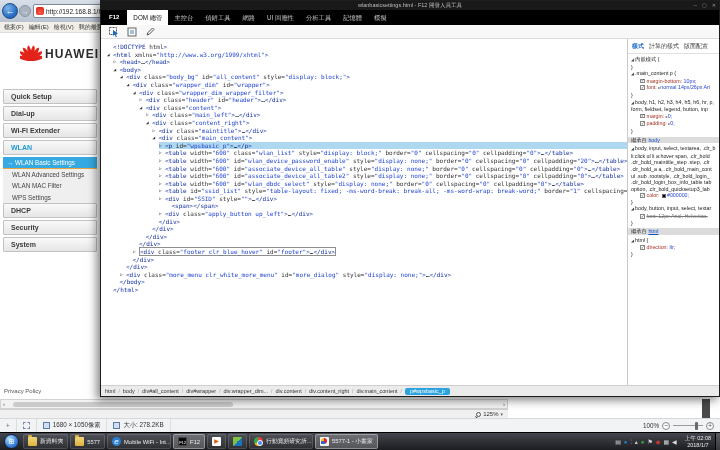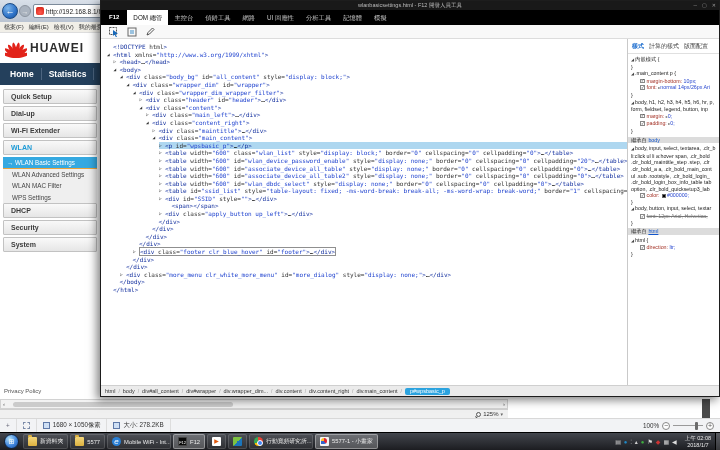--- a/index.html
+++ b/index.html
@@ -16,21 +16,21 @@
   .btn-fwd{left:19px;top:5px;width:12px;height:12px;border-radius:50%;background:#aab3bf;
            color:#eee;font-size:7px;line-height:11px;text-align:center;border:1px solid #8d95a0;}
   .url-field{left:33px;top:4px;width:81px;height:14px;background:#fff;border:1px solid #7d8b9b;border-radius:2px;
              display:flex;align-items:center;gap:2px;padding:0 2px;overflow:hidden;}
   .favicon{width:8px;height:8px;border-radius:2px;background:radial-gradient(circle at 50% 70%,#ff5a4e,#d01e12);flex:none;}
   .url-text{font-size:6.5px;color:#222;white-space:nowrap;}
   .menubar{left:0;top:22px;width:100px;height:11px;background:#f1efe8;border-bottom:1px solid #ddd;
            display:flex;align-items:center;gap:5px;padding-left:4px;font-size:6px;color:#333;white-space:nowrap;overflow:hidden;}
 
   
-  .logo-row{left:5px;top:35px;width:95px;height:26px;display:flex;align-items:center;gap:3px;}
+  .logo-row{left:20px;top:35px;width:95px;height:26px;display:flex;align-items:flex-end;gap:3px;}
   .brand{font-size:12px;font-weight:bold;color:#2d2d2d;letter-spacing:1px;}
   .navbar{left:0;top:63px;width:100px;height:22px;background:#24405c;display:flex;align-items:center;
           gap:7px;padding-left:10px;color:#fff;font-weight:bold;font-size:8.5px;white-space:nowrap;overflow:hidden;}
   .nav-sep{width:1px;height:12px;background:#4d6largest580;background:#4d6580;flex:none;}
   .sidebar{left:3px;top:89px;width:94px;}
   .sb-top{height:15px;line-height:14px;margin-bottom:2px;border:1px solid #c2c2c2;border-radius:1px;
           background:linear-gradient(#f9f9f9,#e6e6e6);font-size:7px;font-weight:bold;color:#3c3c3c;
           padding-left:7px;white-space:nowrap;overflow:hidden;}
   .sb-top.wlan{color:#1d9bd7;}
   .sb-sub{height:11.5px;line-height:11.5px;background:#efefef;font-size:6.3px;color:#444;
@@ -160,26 +160,20 @@
         <ellipse rx="2.1" ry="8" transform="rotate(-11) translate(0,-8.2)"></ellipse>
         <ellipse rx="2.1" ry="8" transform="rotate(11) translate(0,-8.2)"></ellipse>
         <ellipse rx="2.1" ry="8" transform="rotate(32) translate(0,-8)"></ellipse>
         <ellipse rx="2.1" ry="8" transform="rotate(53) translate(0,-7.5)"></ellipse>
         <ellipse rx="2.1" ry="8" transform="rotate(75) translate(0,-7)"></ellipse>
       </g>
     </svg>
     <span class="brand">HUAWEI</span>
   </div>
 
-  <div class="abs navbar" id="page-navbar">
-      <span>Home</span>
-      <span class="nav-sep"></span>
-      <span>Statistics</span>
-      <span class="nav-sep"></span>
-    </div>
   <div class="abs sidebar" id="page-sidebar">
       <div class="sb-top">Quick Setup</div>
       <div class="sb-top">Dial-up</div>
       <div class="sb-top">Wi-Fi Extender</div>
       <div class="sb-top wlan">WLAN</div>
       <div class="sb-sub sel">→ WLAN Basic Settings</div>
       <div class="sb-sub">WLAN Advanced Settings</div>
       <div class="sb-sub">WLAN MAC Filter</div>
       <div class="sb-sub">WPS Settings</div>
       <div class="sb-top">DHCP</div>

